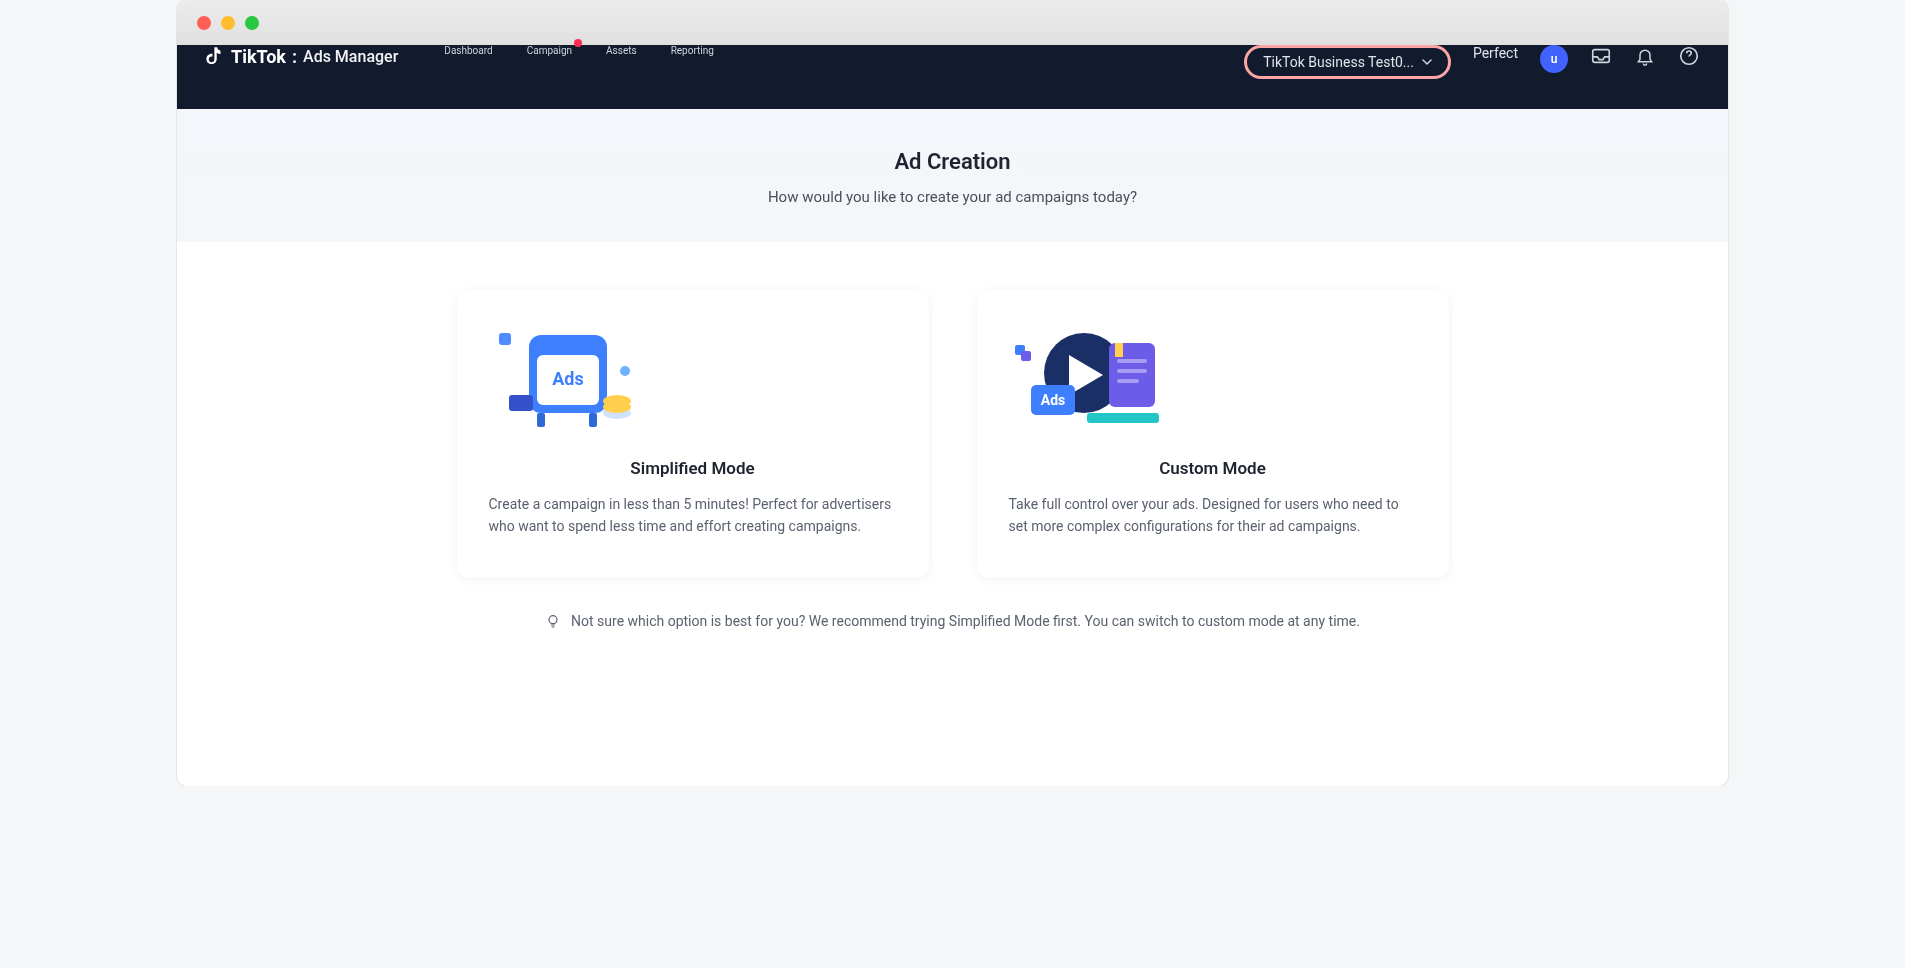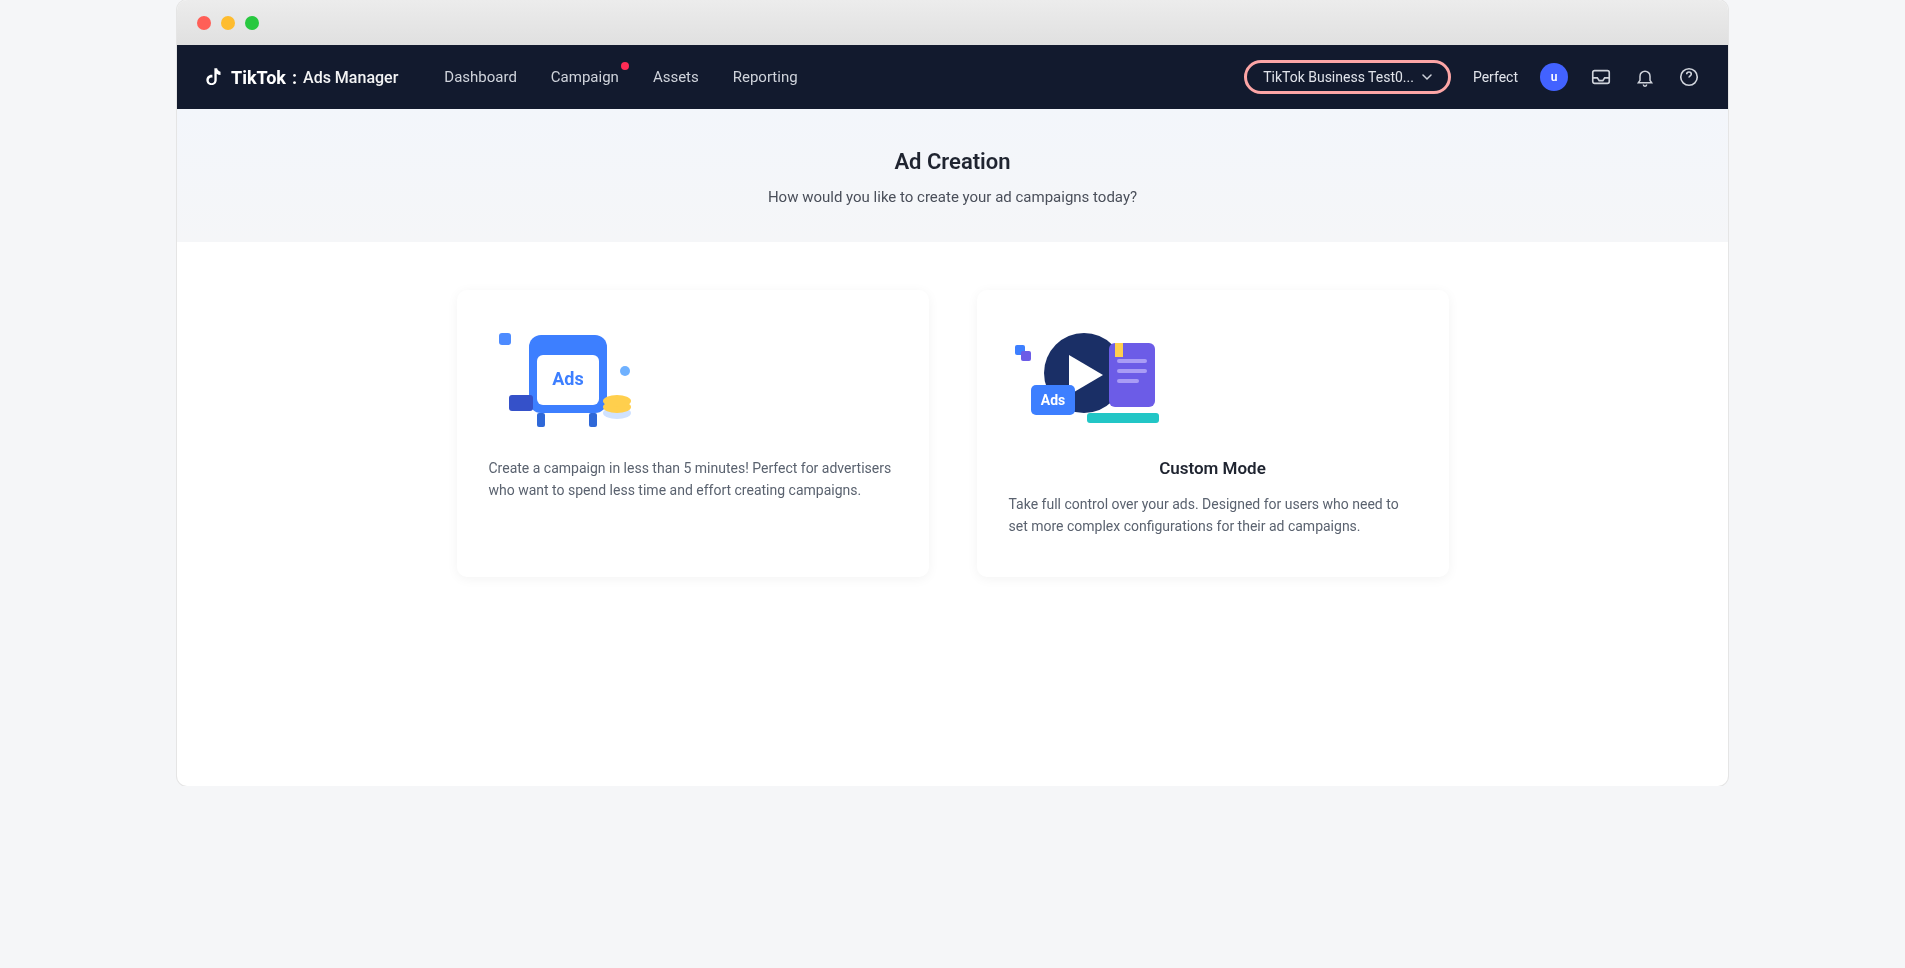--- a/index.html
+++ b/index.html
@@ -3,25 +3,25 @@
 <meta charset="utf-8">
 <style>
   * { margin: 0; padding: 0; box-sizing: border-box; }
   body { font-family: -apple-system, BlinkMacSystemFont, "Segoe UI", Roboto, Helvetica, Arial, sans-serif; background: #f5f6f8; color: #333; }
   .window { width: 1551px; height: 786px; margin: 0 auto; background: #fff; border-radius: 10px; overflow: hidden; box-shadow: 0 0 0 1px #e5e5e5; display:flex; flex-direction:column;}
   .titlebar { height: 45px; background: linear-gradient(#ececec,#e0e0e0); display: flex; align-items: center; padding-left: 20px; gap: 10px; }
   .dot { width: 14px; height: 14px; border-radius: 50%; }
   .dot.red { background: #ff5f57; }
   .dot.yellow { background: #febc2e; }
   .dot.green { background: #28c840; }
-  .topnav { height: 64px; background: #121a2e; display: flex; align-items: center; padding: 0 28px; color: #fff; }
+  .topnav { height: 64px; background: #121a2e; display: flex; align-items: flex-start; padding: 0 28px; color: #fff; }
   .logo { display:flex; align-items:center; gap:6px; font-weight:700; font-size:18px; }
   .logo-sub { font-weight:500; font-size:16px; opacity:.95;}
   .navlinks { display:flex; gap:34px; margin-left:46px; }
-  .navlink { color:#cfd3db; font-size:15px; cursor:pointer; position:relative;}
+  .navlink { color:#cfd3db; font-size:10px; cursor:pointer; position:relative;}
   .nav-dot { position:absolute; top:-6px; right:-10px; width:8px; height:8px; background:#fe2c55; border-radius:50%; }
   .spacer { flex:1; }
   .account-pill { border:3px solid #fca5a5; border-radius:20px; padding:6px 16px; font-size:14px; color:#e0e3ea; display:flex; align-items:center; gap:8px; cursor:pointer;}
   .lang { margin:0 22px; font-size:14px; color:#e0e3ea; cursor:pointer;}
   .avatar { width:28px; height:28px; border-radius:50%; background:#4262ff; color:#fff; display:flex; align-items:center; justify-content:center; font-size:12px; font-weight:600; cursor:pointer;}
   .topicon { width:22px; height:22px; color:#cfd3db; margin-left:22px; cursor:pointer; display:flex; align-items:center; justify-content:center;}
   .hero { background: linear-gradient(180deg, #f3f6fb 0%, #f5f6f8 100%); padding: 40px 0 36px; text-align:center; }
   .hero h1 { font-size:22px; font-weight:600; color:#1f2430; }
   .hero p { margin-top:14px; font-size:15px; color:#4a4f5a; }
   .cards { display:flex; justify-content:center; gap:48px; margin-top:48px; }
@@ -102,20 +102,21 @@
           <text x="79" y="60" text-anchor="middle" font-size="18" font-weight="700" fill="#3d7fff">Ads</text>
           <circle cx="136" cy="46" r="5" fill="#6fb1ff"></circle>
           <rect x="20" y="70" width="24" height="16" rx="3" fill="#3551c9"></rect>
           <ellipse cx="128" cy="88" rx="14" ry="6" fill="#d0e2ff"></ellipse>
           <ellipse cx="128" cy="82" rx="14" ry="6" fill="#ffcf4d"></ellipse>
           <ellipse cx="128" cy="76" rx="14" ry="6" fill="#ffcf4d"></ellipse>
           <rect x="48" y="88" width="8" height="14" rx="2" fill="#2f68d8"></rect>
           <rect x="100" y="88" width="8" height="14" rx="2" fill="#2f68d8"></rect>
         </svg>
       </div>
+      <h3>Simplified Mode</h3>
       <p>Create a campaign in less than 5 minutes! Perfect for advertisers who want to spend less time and effort creating campaigns.</p>
     </div>
 
     <div class="card">
       <div class="card-illus">
         <svg width="170" height="110" viewBox="0 0 170 110">
           <circle cx="75" cy="48" r="40" fill="#1a2f66"></circle>
           <rect x="100" y="18" width="46" height="64" rx="6" fill="#6c5ce7"></rect>
           <rect x="106" y="18" width="8" height="14" fill="#ffcf4d"></rect>
           <rect x="108" y="34" width="30" height="4" rx="2" fill="#a99cf5"></rect>
@@ -127,13 +128,20 @@
           <rect x="78" y="88" width="72" height="10" rx="3" fill="#22c6c6"></rect>
           <rect x="6" y="20" width="10" height="10" rx="2" fill="#3d7fff"></rect>
           <rect x="12" y="26" width="10" height="10" rx="2" fill="#6c5ce7"></rect>
         </svg>
       </div>
       <h3>Custom Mode</h3>
       <p>Take full control over your ads. Designed for users who need to set more complex configurations for their ad campaigns.</p>
     </div>
   </div>
 
+  <div class="hint">
+    <svg width="16" height="16" viewBox="0 0 24 24" fill="none" stroke="#5a626f" stroke-width="1.8">
+        <circle cx="12" cy="10" r="6"></circle>
+        <path d="M9 18h6M10 21h4"></path>
+      </svg>
+    <span>Not sure which option is best for you? We recommend trying Simplified Mode first. You can switch to custom mode at any time.</span>
+  </div>
 </div>
 
 </body></html>

